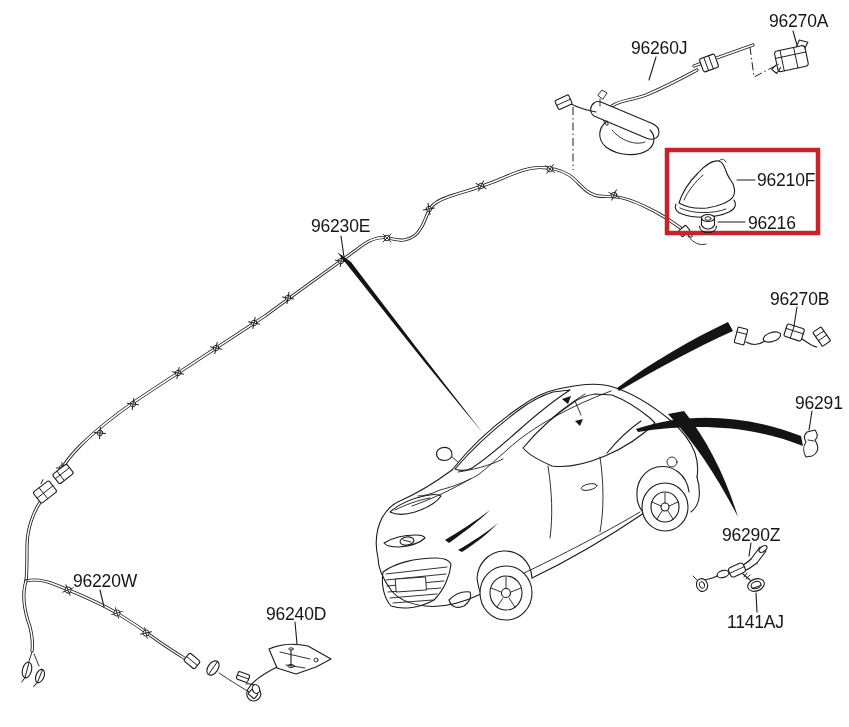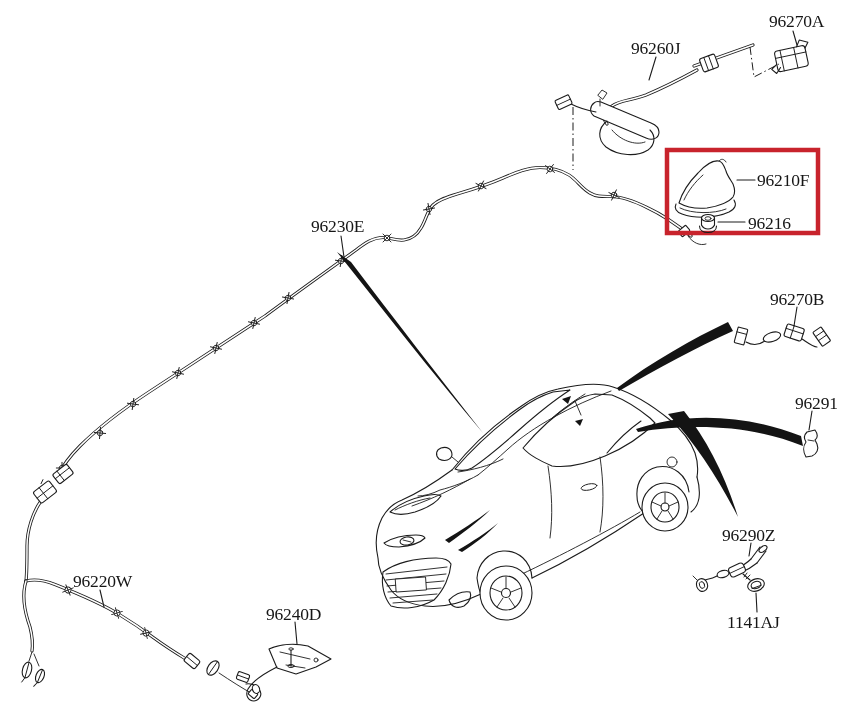--- a/index.html
+++ b/index.html
@@ -1,18 +1,18 @@
 <!DOCTYPE html>
 <html><head>
 <meta charset="utf-8">
 <style>
   html,body { margin:0; padding:0; background:#fff; }
   .stage {
     position:relative; width:849px; height:727px; background:#ffffff;
-    font-family:Liberation Serif, serif; overflow:hidden;
+    font-family:Liberation Sans, sans-serif; overflow:hidden;
   }
   svg { position:absolute; left:0; top:0; }
   .ln  { fill:none; stroke:#1c1c1c; stroke-width:1.1; stroke-linecap:round; stroke-linejoin:round; }
   .lnt { fill:none; stroke:#1c1c1c; stroke-width:0.9; stroke-linecap:round; stroke-linejoin:round; }
   .co  { fill:none; stroke:#1c1c1c; stroke-width:3.2; stroke-linecap:round; stroke-linejoin:round; }
   .ci  { fill:none; stroke:#ffffff; stroke-width:1.5; stroke-linecap:round; stroke-linejoin:round; }
   .sw  { fill:#141414; stroke:none; }
   .wf  { fill:#ffffff; }
   .dd  { fill:none; stroke:#1c1c1c; stroke-width:1; stroke-dasharray:8 3 1.5 3; }
   .plabel { font-size:17.5px; fill:#161616; letter-spacing:-0.2px; }

